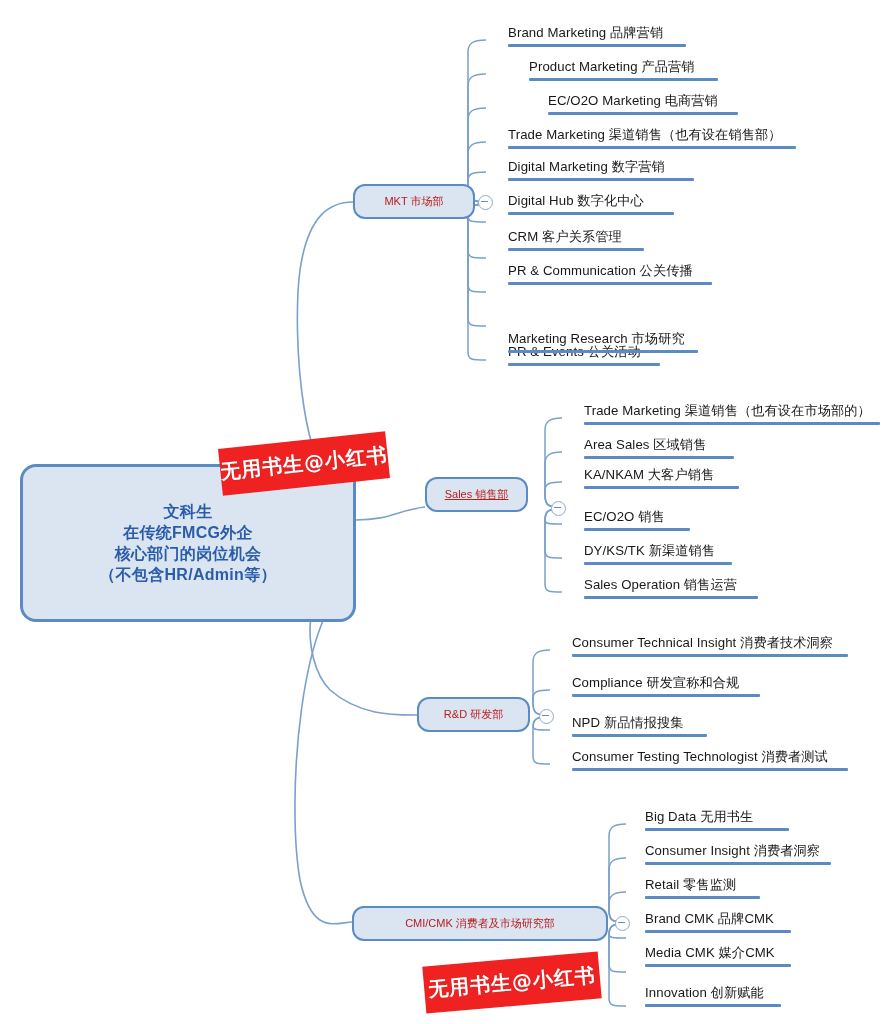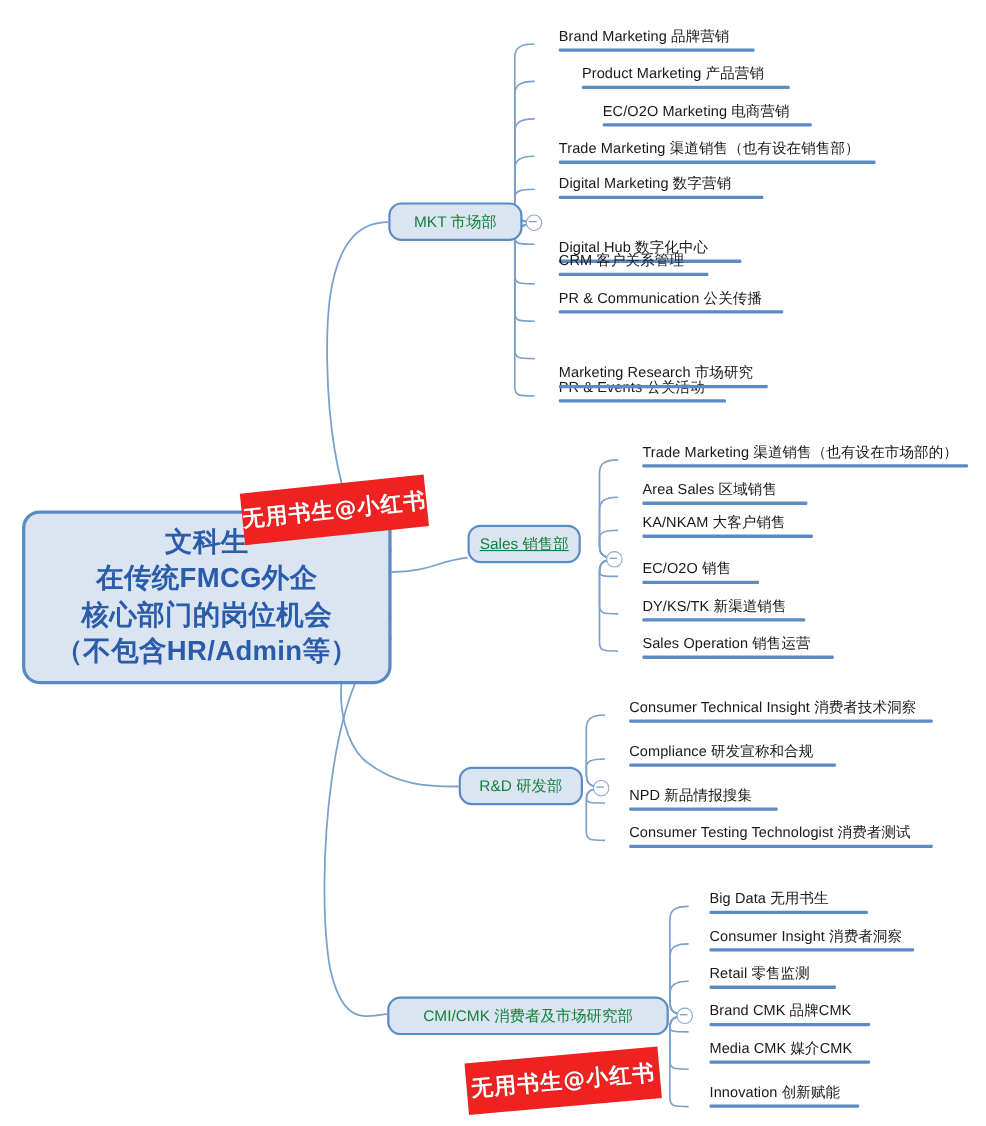--- a/index.html
+++ b/index.html
@@ -13,26 +13,26 @@
 
   
   .node{
     position:absolute;box-sizing:border-box;
     background:#dbe5f1;border:2px solid #5b8bc4;border-radius:12px;
     display:flex;align-items:center;justify-content:center;
     text-align:center;line-height:1.32;
   }
   .root{
     left:20px;top:464px;width:336px;height:158px;border-radius:16px;
-    color:#2a5caa;font-size:25px;font-weight:700;letter-spacing:.3px;
+    color:#2a5caa;font-size:16px;font-weight:700;letter-spacing:.3px;
     border-width:3px;
   }
   .root .line{display:block;white-space:nowrap;}
   .dept{
-    color:#15803d;font-size:14px;font-weight:400;white-space:nowrap;
+    color:#b91c1c;font-size:11px;font-weight:400;white-space:nowrap;
     padding:0 14px;height:35px;
   }
   .dept.mkt   {left:353px;top:184px;width:122px;}
   .dept.sales {left:425px;top:477px;width:103px;text-decoration:underline;}
   .dept.rd    {left:417px;top:697px;width:113px;}
   .dept.cmi   {left:352px;top:906px;width:256px;}
 
   
   .toggle{
     position:absolute;width:13px;height:13px;border-radius:50%;
@@ -131,21 +131,21 @@
   <div class="node dept mkt">
     <span>MKT 市场部</span>
   </div>
   <div class="toggle" style="left:478px;top:195px;"></div>
 
   <div class="leaf" style="left:508px;top:24px;"><span>Brand Marketing 品牌营销</span><span class="bar" style="width:178px;"></span></div>
   <div class="leaf" style="left:508px;top:58px;margin-left:21px;"><span>Product Marketing 产品营销</span><span class="bar" style="width:189px;"></span></div>
   <div class="leaf" style="left:508px;top:92px;margin-left:40px;"><span>EC/O2O Marketing 电商营销</span><span class="bar" style="width:190px;"></span></div>
   <div class="leaf" style="left:508px;top:126px;"><span>Trade Marketing 渠道销售（也有设在销售部）</span><span class="bar" style="width:288px;"></span></div>
   <div class="leaf" style="left:508px;top:158px;"><span>Digital Marketing 数字营销</span><span class="bar" style="width:186px;"></span></div>
-  <div class="leaf" style="left:508px;top:192px;margin-top:24px;"><span>Digital Hub 数字化中心</span><span class="bar" style="width:166px;"></span></div>
+  <div class="leaf" style="left:508px;top:192px;"><span>Digital Hub 数字化中心</span><span class="bar" style="width:166px;"></span></div>
   <div class="leaf" style="left:508px;top:228px;"><span>CRM 客户关系管理</span><span class="bar" style="width:136px;"></span></div>
   <div class="leaf" style="left:508px;top:262px;"><span>PR &amp; Communication 公关传播</span><span class="bar" style="width:204px;"></span></div>
   <div class="leaf" style="left:508px;top:296px;margin-top:47px;"><span>PR &amp; Events 公关活动</span><span class="bar" style="width:152px;"></span></div>
   <div class="leaf" style="left:508px;top:330px;"><span>Marketing Research 市场研究</span><span class="bar" style="width:190px;"></span></div>
 
   <div class="node dept sales">
     <span>Sales 销售部</span>
   </div>
   <div class="toggle" style="left:551px;top:501px;"></div>
 

